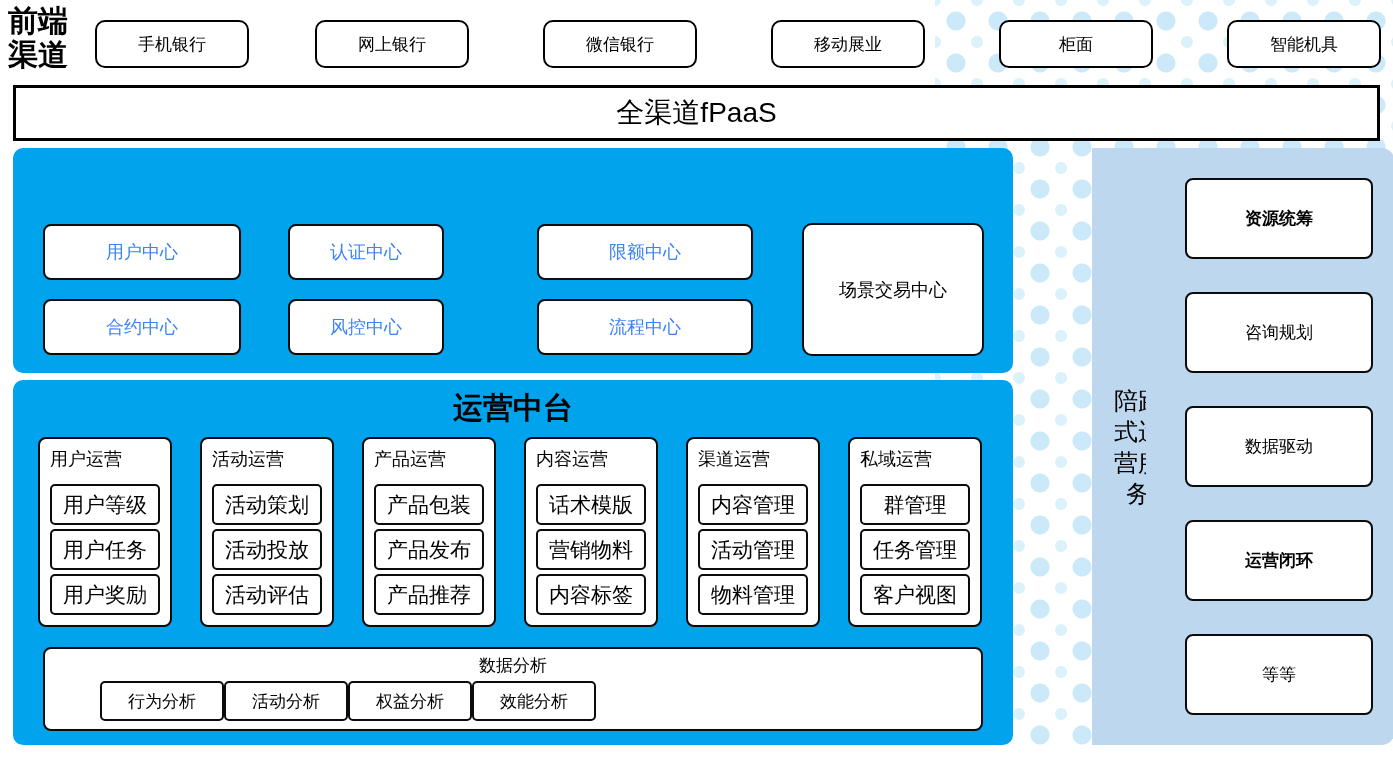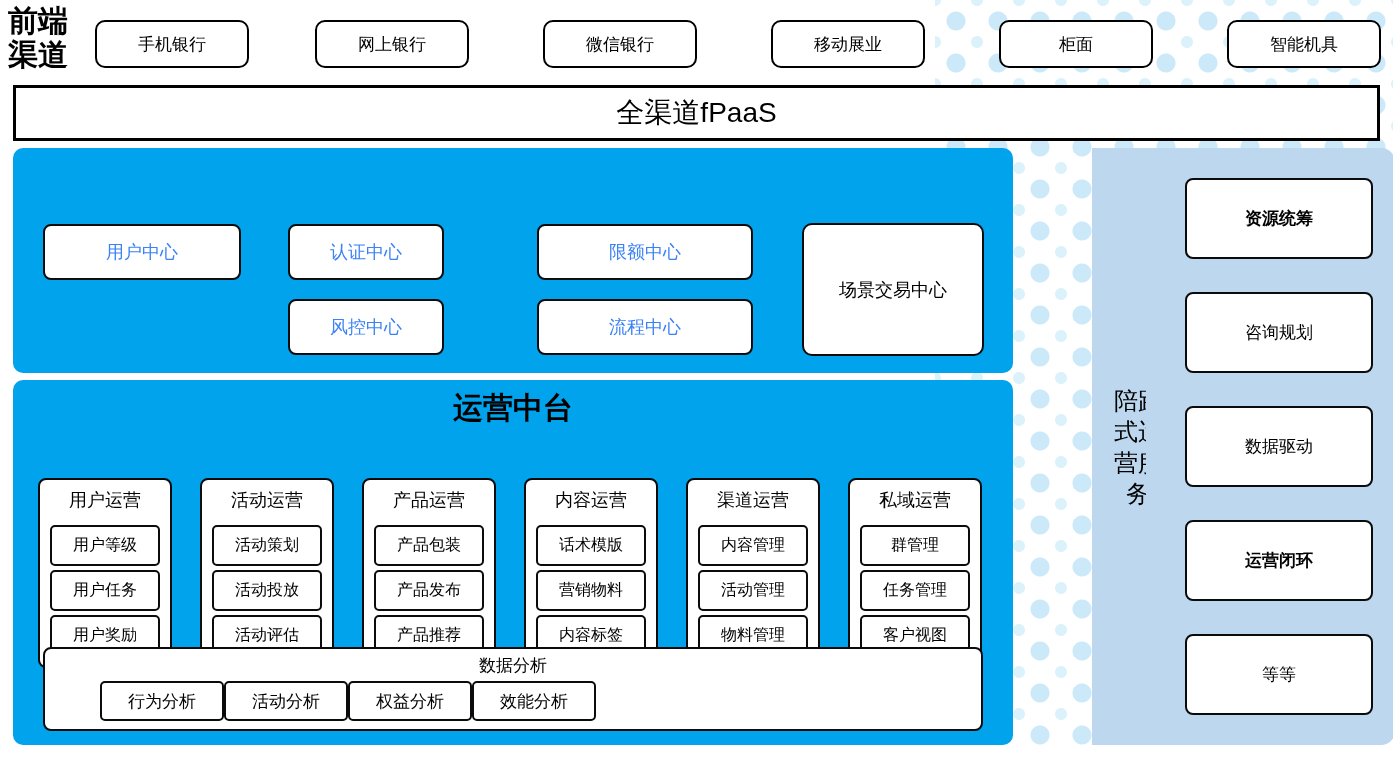--- a/index.html
+++ b/index.html
@@ -65,31 +65,30 @@
   .tall {
     position:absolute; left:789px; top:75px; width:182px; height:133px;
     background:#fff; border:2.5px solid #0b0b0b; border-radius:10px;
     display:flex; align-items:center; justify-content:center;
     font-size:18px; color:#000;
   }
   
   .col-group {
     position:absolute; top:57px; width:134px; height:190px;
     background:#fff; border:2.5px solid #0b0b0b; border-radius:8px;
-    display:flex; flex-direction:column; align-items:center;
+    display:flex; flex-direction:column; align-items:flex-start;
     padding:8px 10px 10px 10px;
-    margin-top:41px;
   }
   .cg1{left:25px}.cg2{left:187px}.cg3{left:349px}.cg4{left:511px}.cg5{left:673px}.cg6{left:835px}
   .col-head { font-size:18px; color:#000; margin-bottom:9px; white-space:nowrap; }
   .mini {
     width:100%; height:44px; margin-top:4px;
     background:#fff; border:2.5px solid #0b0b0b; border-radius:5px;
     display:flex; align-items:center; justify-content:center;
-    font-size:16px; color:#000; white-space:nowrap;
+    font-size:21px; color:#000; white-space:nowrap;
   }
   .mini:first-of-type{ margin-top:0; }
   
   .da {
     position:absolute; left:30px; top:267px; width:940px; height:84px;
     background:#fff; border:2.5px solid #0b0b0b; border-radius:8px;
   }
   .da-title { text-align:center; font-size:17px; color:#000; margin-top:5px; }
   .da-row {
     display:flex; padding:0 55px; margin-top:4px;
@@ -139,20 +138,21 @@
   <div class="chan c4">移动展业</div>
   <div class="chan c5">柜面</div>
   <div class="chan c6">智能机具</div>
 
   <div class="fpaas">全渠道fPaaS</div>
 
   <div class="blue-block txn">
     <div class="wbox r1 p1">用户中心</div>
     <div class="wbox r1 p2">认证中心</div>
     <div class="wbox r1 p3">限额中心</div>
+    <div class="wbox r2 p1">合约中心</div>
     <div class="wbox r2 p2">风控中心</div>
     <div class="wbox r2 p3">流程中心</div>
     <div class="tall">场景交易中心</div>
   </div>
 
   <div class="blue-block ops">
     <div class="block-title">运营中台</div>
 
     <div class="col-group cg1">
       <div class="col-head">用户运营</div>

